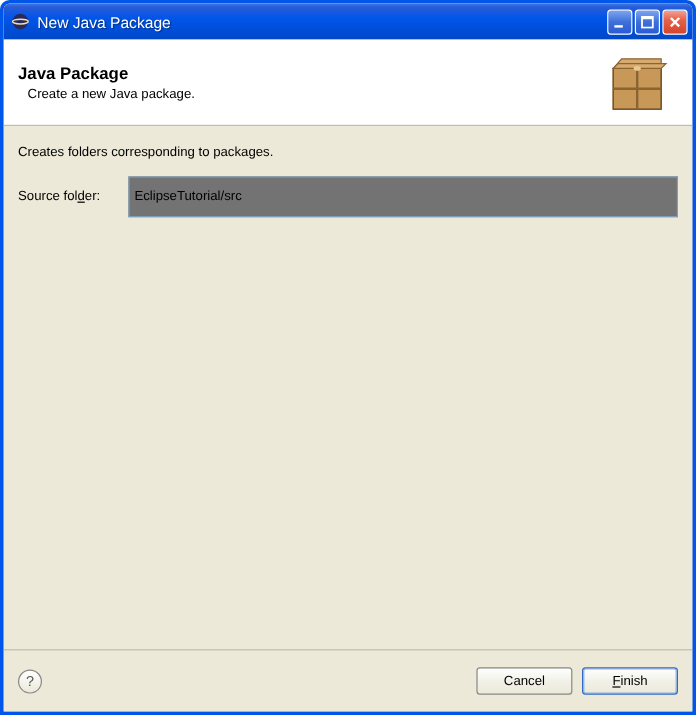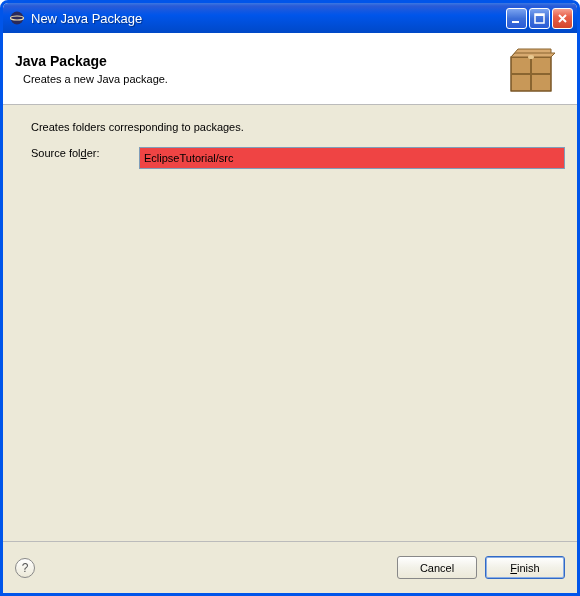--- a/index.html
+++ b/index.html
@@ -69,37 +69,38 @@
   .banner-text { flex: 1; }
   .banner-title { font-size: 14px; font-weight: bold; color: #000; margin-bottom: 4px; }
   .banner-sub { font-size: 11px; color: #000; margin-left: 8px; }
   .banner-icon {
     width: 52px; height: 52px;
     margin-right: 8px;
   }
   
   .content {
     flex: 1;
-    padding: 16px 12px 10px 28px;
+    padding: 16px 12px 10px 12px;
     background: #ECE9D8;
     display: flex;
     flex-direction: column;
   }
   .desc { margin-bottom: 14px; color: #000; }
   .form-row {
     display: flex;
+    align-items: center;
     margin-bottom: 10px;
-    gap: 22px;
+    gap: 6px;
   }
   .form-label { width: 86px; }
   .form-label .mn { text-decoration: underline; }
   .text-input {
-    height: 22px;
+    height: 34px;
     border: 1px solid #7F9DB9;
-    background: #ef4444;
+    background: #737373;
     padding: 2px 4px;
     font-family: Tahoma, Arial, sans-serif;
     font-size: 11px;
     outline: none;
   }
   .src-input { flex: 1; }
   .name-input { width: 316px; }
   .btn {
     height: 23px;
     min-width: 80px;
@@ -168,21 +169,21 @@
         <svg viewBox="0 0 11 11">
             <path d="M2 2 L9 9 M9 2 L2 9" stroke="#fff" stroke-width="2"></path>
           </svg>
       </div>
     </div>
   </div>
 
   <div class="banner">
     <div class="banner-text">
       <div class="banner-title">Java Package</div>
-      <div class="banner-sub">Creates a new Java package.</div>
+      <div class="banner-sub">Create a new Java package.</div>
     </div>
     <div class="banner-icon">
       <svg viewBox="0 0 52 52">
         <rect x="6" y="14" width="40" height="34" fill="#C89858" stroke="#8A6530" stroke-width="1"></rect>
         <rect x="6" y="14" width="40" height="34" fill="none" stroke="#704F20" stroke-width="1"></rect>
         <line x1="26" y1="14" x2="26" y2="48" stroke="#8A6530" stroke-width="2"></line>
         <line x1="6" y1="31" x2="46" y2="31" stroke="#8A6530" stroke-width="2"></line>
         <path d="M6 14 L13 6 L46 6 L46 14 Z" fill="#D8AA70" stroke="#8A6530"></path>
         <path d="M46 6 L52 12 L52 44 L46 48 Z" fill="#A07840" stroke="#704F20" opacity="0"></path>
         <path d="M6 14 L10 10 L50 10 L46 14 Z" fill="#D8AA70" stroke="#8A6530"></path>

